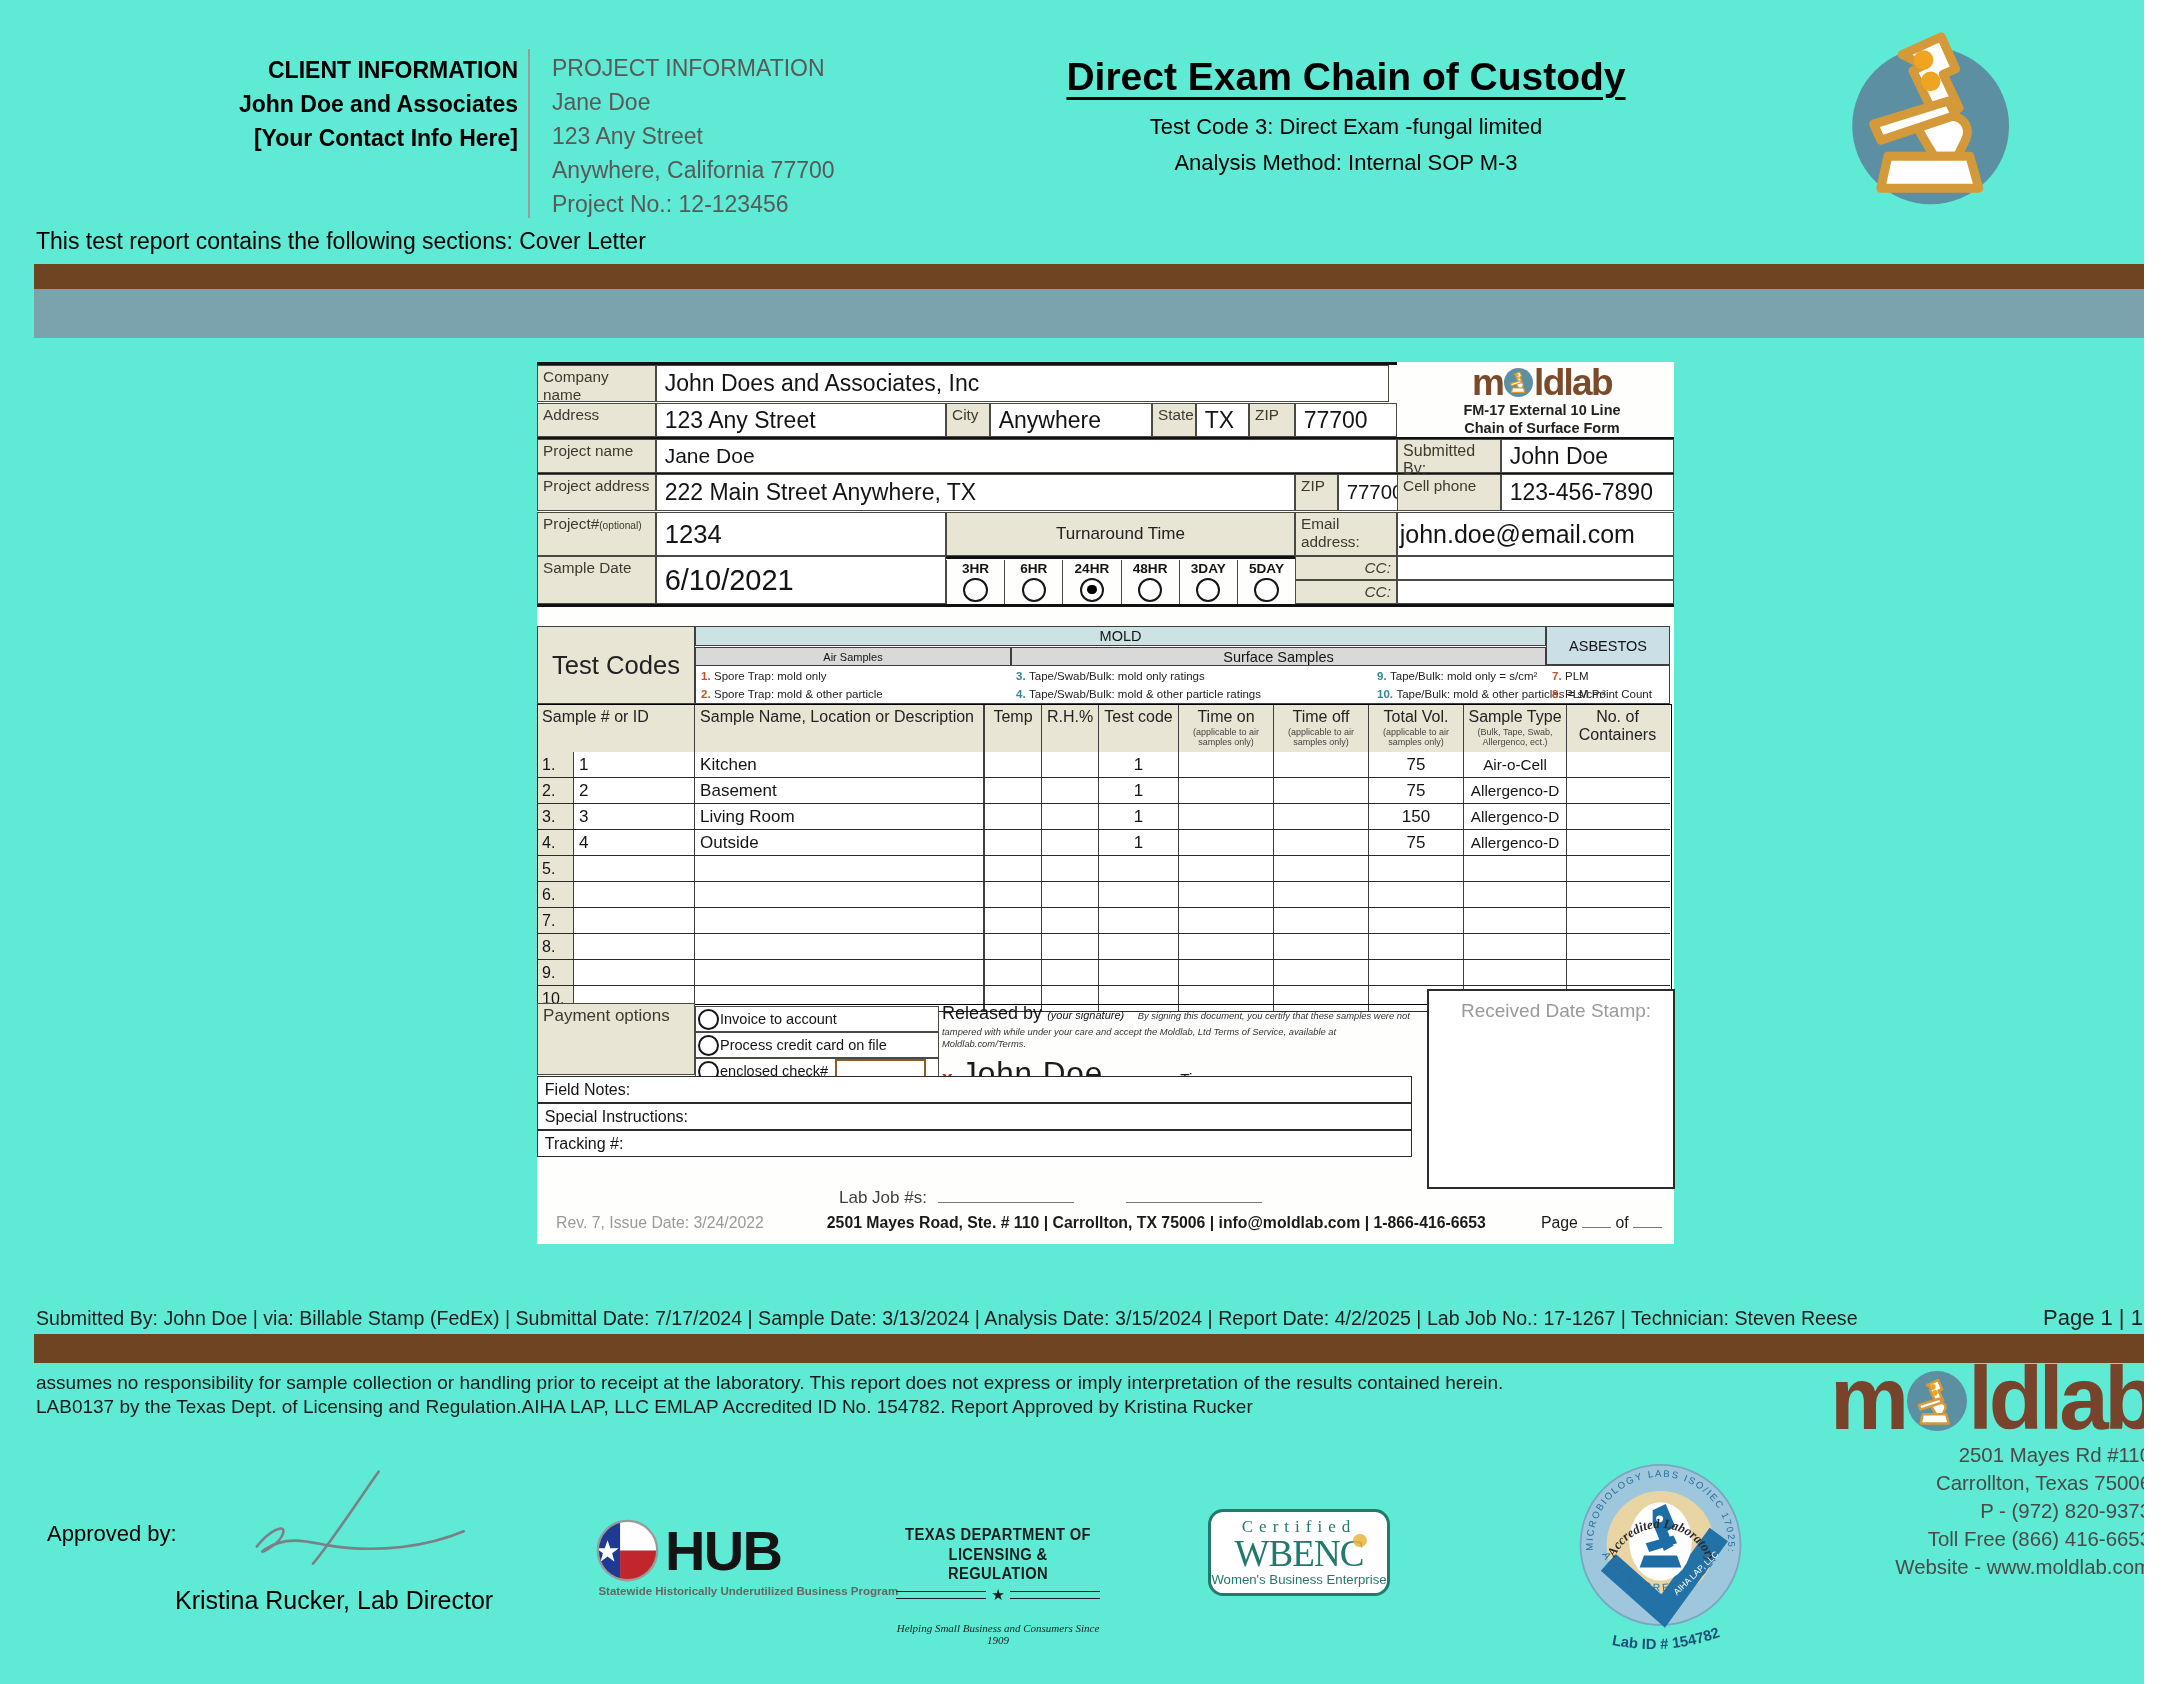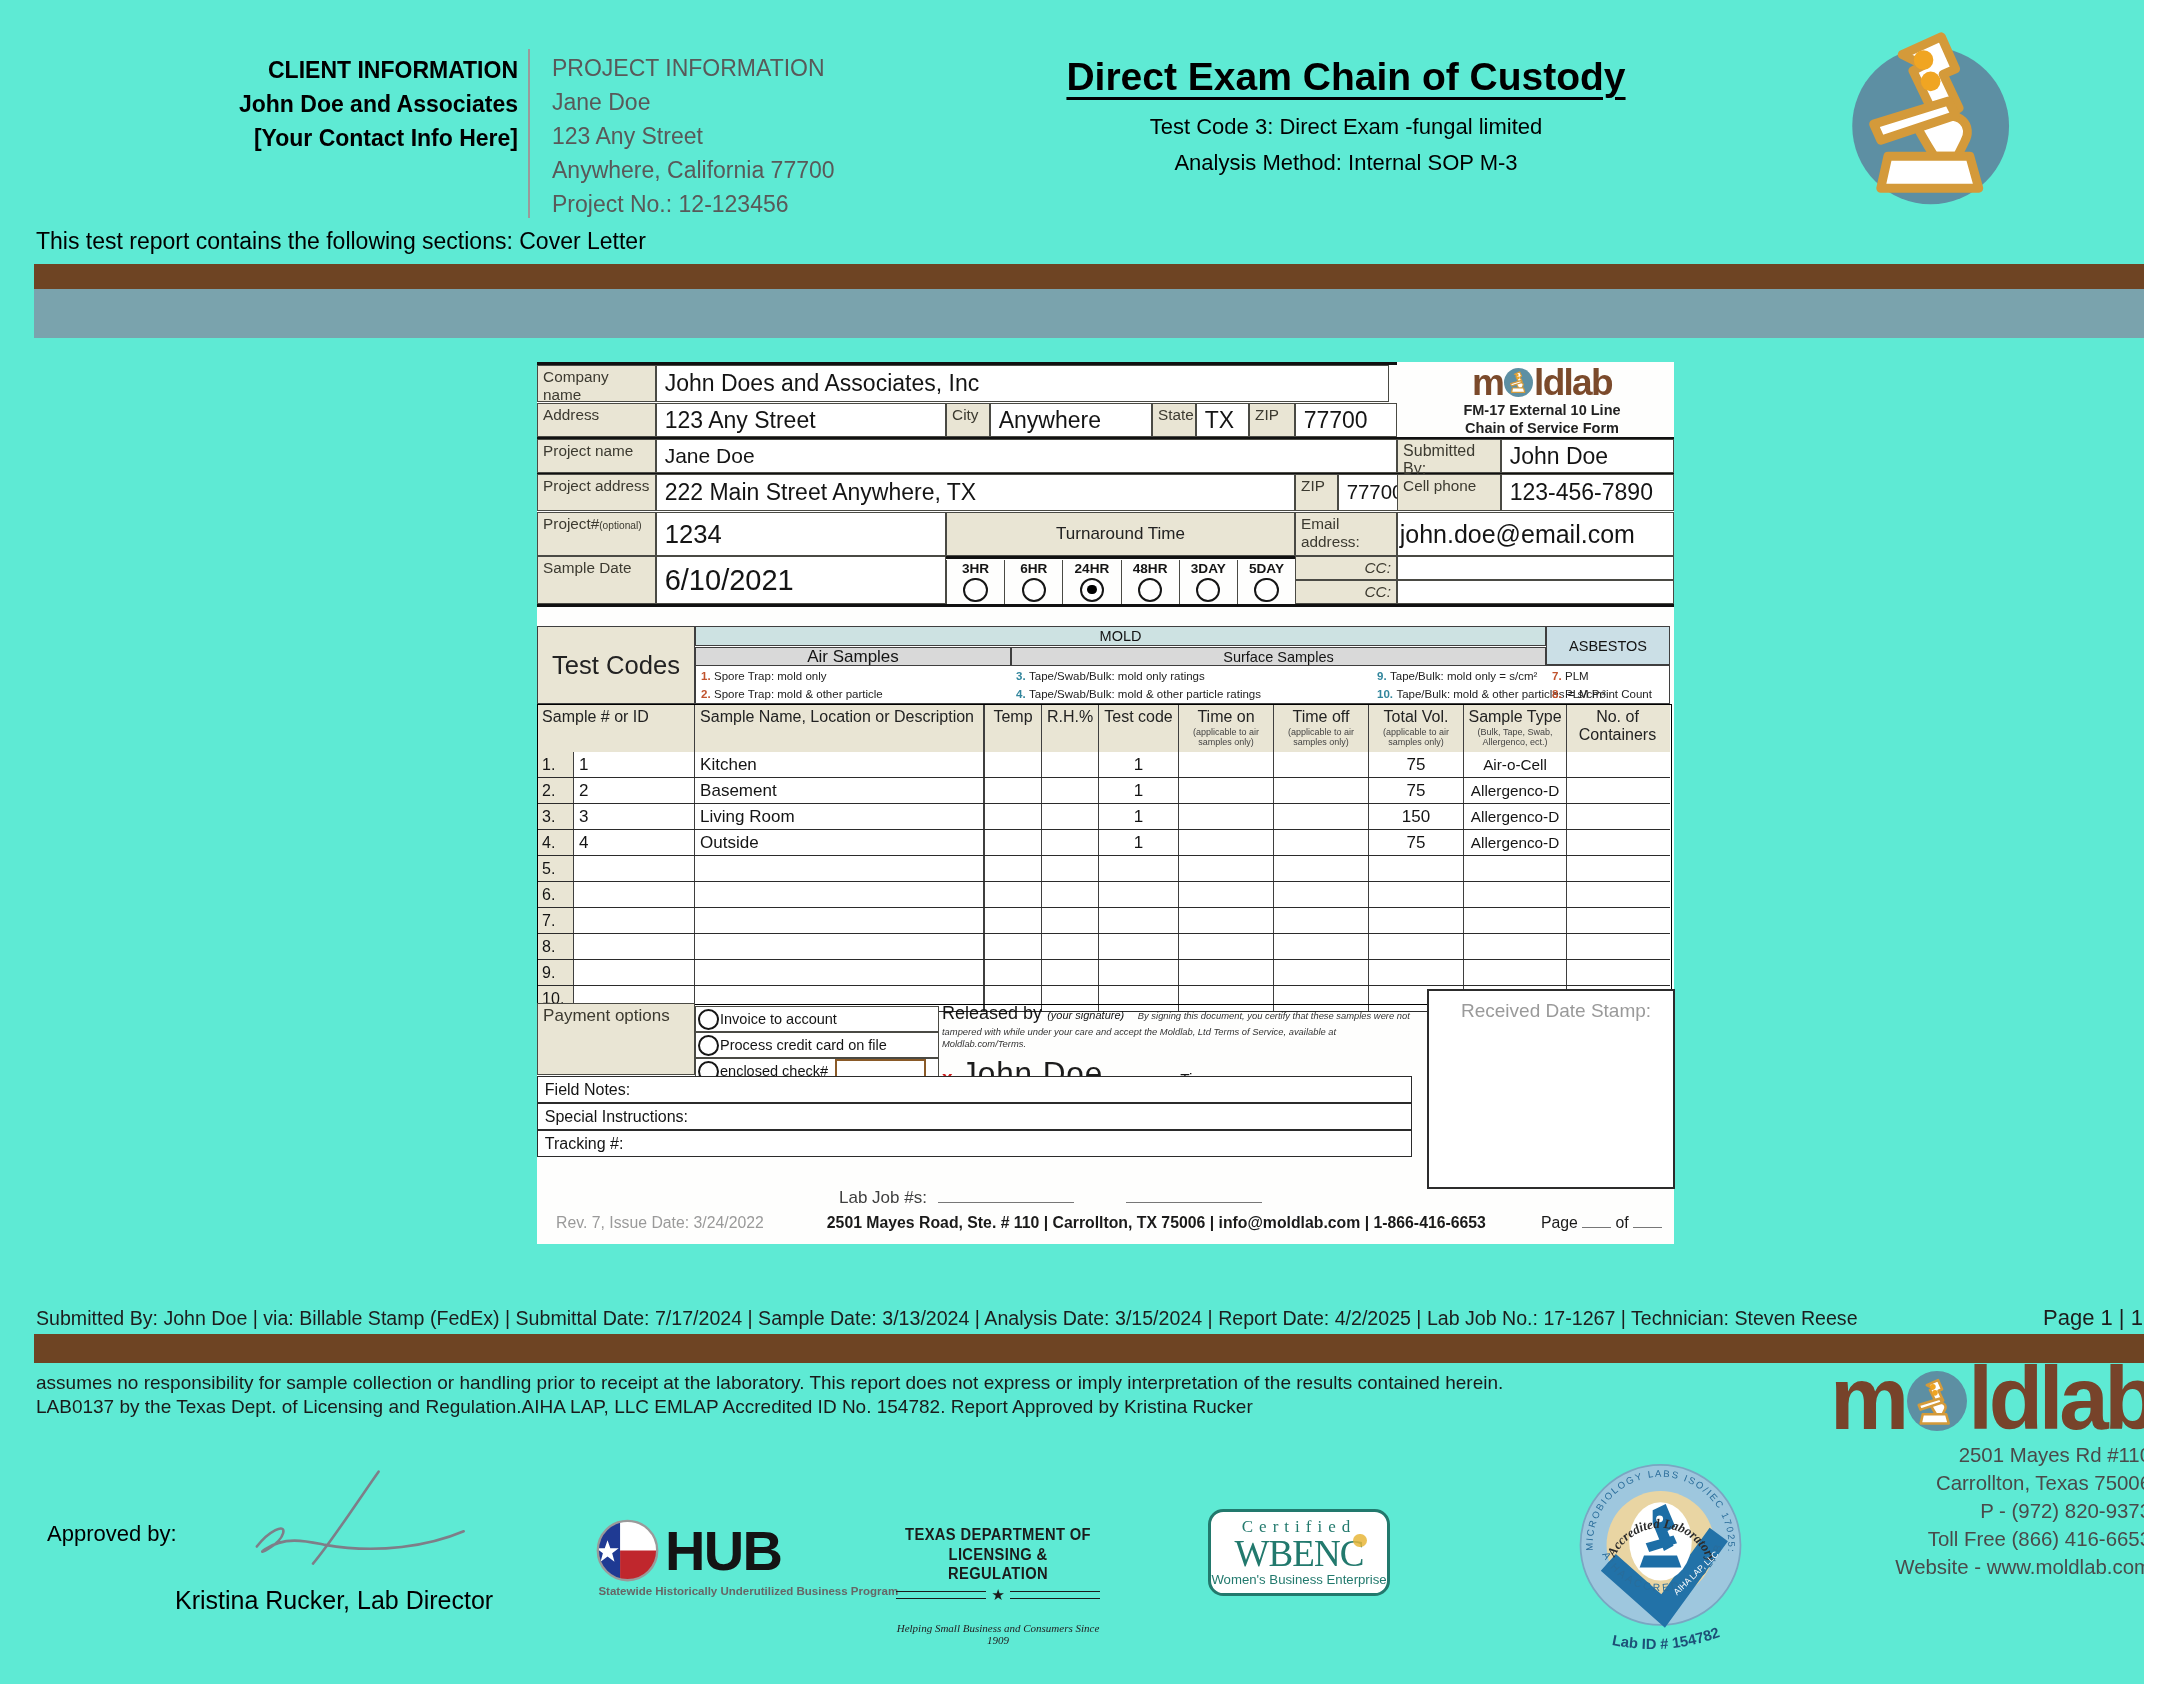--- a/index.html
+++ b/index.html
@@ -217,21 +217,21 @@
       <div class="ml-row">
         <span class="ml-m">m</span>
         <span class="ml-circle">
           <svg width="24" height="24" viewBox="0 0 100 100">
               <use href="#scope"></use>
             </svg>
         </span>
         <span class="ml-rest">ldlab</span>
       </div>
       <div class="mini-line">FM-17 External 10 Line</div>
-      <div class="mini-line">Chain of Service Form</div>
+      <div class="mini-line">Chain of Surface Form</div>
     </div>
 
     <div class="fl" style="left:0;top:77px;width:119px;height:34px">Project name</div>
     <div class="fv" style="left:119px;top:77px;width:741px;height:34px;font-size:21px">Jane Doe</div>
     <div class="fl" style="left:860px;top:77px;width:104px;height:34px;font-size:16px">Submitted By:</div>
     <div class="fv" style="left:964px;top:77px;width:173px;height:34px">John Doe</div>
 
     <div class="fl" style="left:0;top:112px;width:119px;height:37px">Project address</div>
     <div class="fv" style="left:119px;top:112px;width:639px;height:37px">222 Main Street Anywhere, TX</div>
     <div class="fl" style="left:758px;top:112px;width:43px;height:37px">ZIP</div>
@@ -278,21 +278,21 @@
         </div>
       </div>
     <div class="fl" style="left:758px;top:194px;width:102px;height:24px;text-align:right;font-style:italic">CC:</div>
     <div class="fv" style="left:860px;top:194px;width:277px;height:24px"></div>
     <div class="fl" style="left:758px;top:218px;width:102px;height:24px;text-align:right;font-style:italic">CC:</div>
     <div class="fv" style="left:860px;top:218px;width:277px;height:24px"></div>
 
     <div class="banner-cell" style="left:0;top:264px;width:158px;height:78px;background:#e9e5d4;font-size:25.6px;color:#222">Test Codes</div>
     <div class="banner-cell tc-teal" style="left:158px;top:264px;width:851px;height:20.4px;font-size:14.5px">MOLD</div>
     <div class="banner-cell tc-blue" style="left:1009px;top:264px;width:124px;height:39px;font-size:14.5px">ASBESTOS</div>
-    <div class="banner-cell tc-gray" style="left:158px;top:285px;width:316px;height:19px;font-size:17px">Air Samples</div>
+    <div class="banner-cell tc-gray" style="left:158px;top:285px;width:316px;height:19px;font-size:11px">Air Samples</div>
     <div class="banner-cell tc-gray" style="left:474px;top:285px;width:535px;height:19px;font-size:14.5px">Surface Samples</div>
     <div class="abs" style="left:158px;top:303px;width:975px;height:39px;border:1.1px solid #3f3f3f;background:#fff"></div>
     <div class="abs" id="codes-col1" style="left:164px;top:305px">
         <div class="code-line">
           <span class="code-num orange">1.</span>
           <span class="code-text">Spore Trap: mold only</span>
         </div>
         <div class="code-line">
           <span class="code-num orange">2.</span>
           <span class="code-text">Spore Trap: mold &amp; other particle</span>

